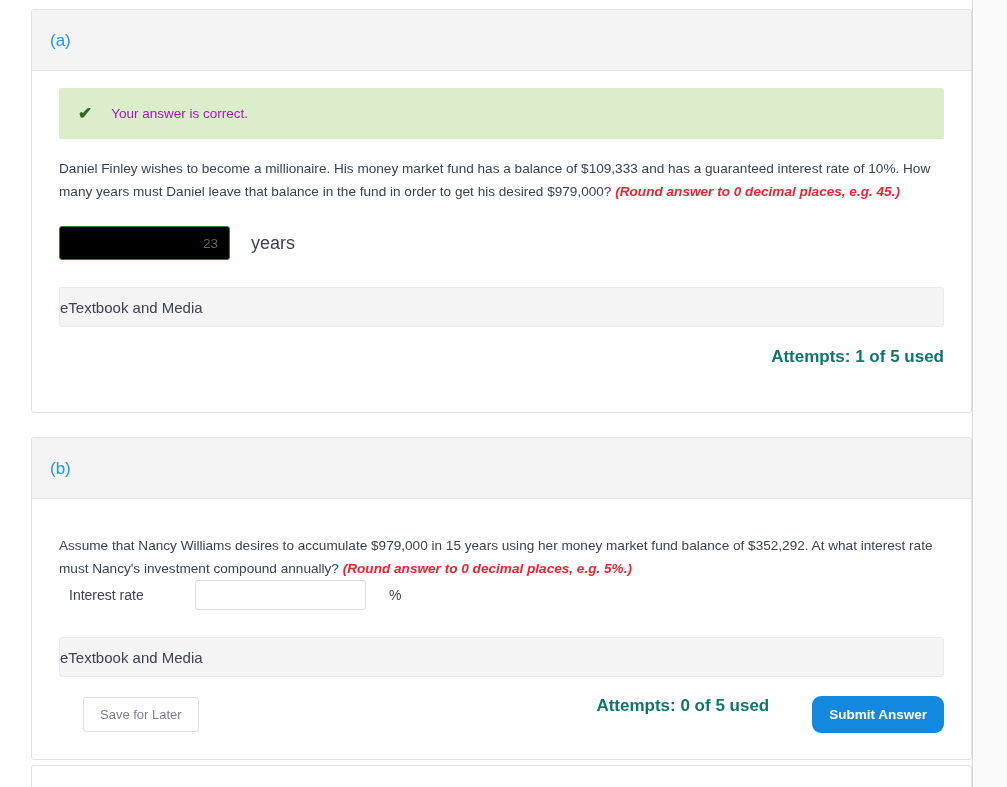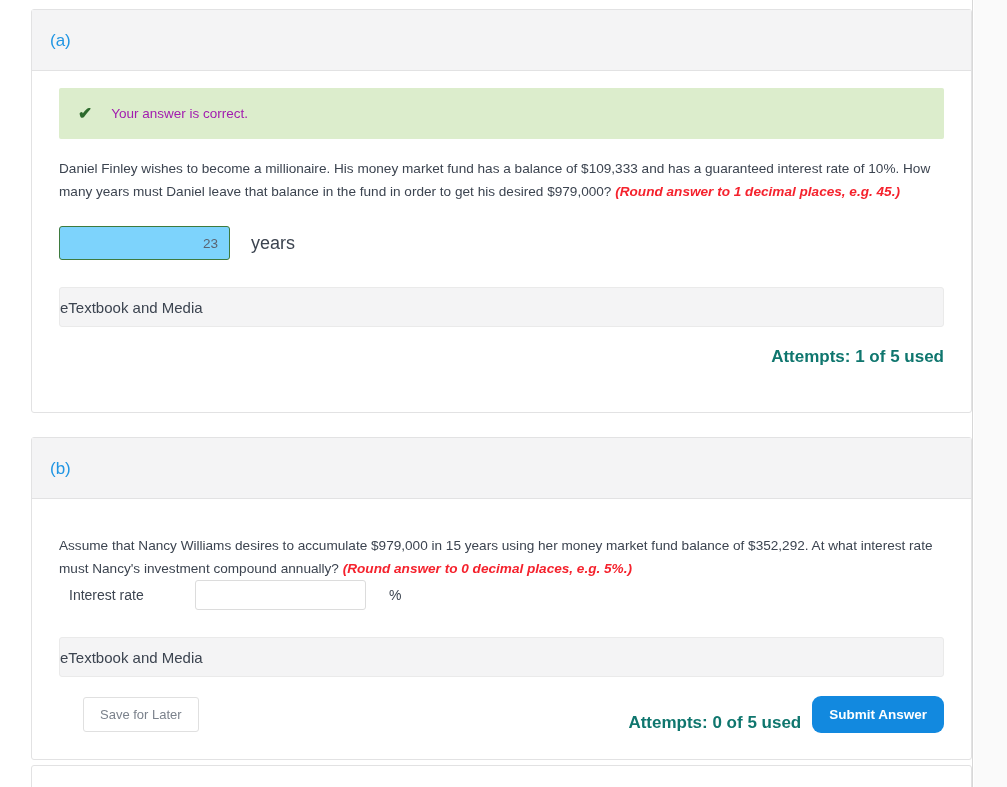--- a/index.html
+++ b/index.html
@@ -123,21 +123,21 @@
 
   
   .answer-row {
     display: flex;
     align-items: center;
     margin-top: 23px;
   }
   .answer-input-correct {
     width: 171px;
     height: 34px;
-    background: #7dd3fc;
+    background: #000000;
     border: 1px solid #3e7a3e;
     border-radius: 3px;
     text-align: right;
     padding-right: 11px;
     font-size: 13.5px;
     color: #5a6472;
     font-family: "Liberation Sans", sans-serif;
     outline: none;
   }
   .unit-label {
@@ -216,21 +216,22 @@
     border: 1px solid #e0e0e0;
     border-radius: 3px;
     color: #7b828c;
     font-size: 13px;
     padding: 9px 16px;
     font-family: "Liberation Sans", sans-serif;
     cursor: pointer;
   }
   .footer-right {
     display: flex;
-    align-items: flex-end;
+    align-items: flex-start;
+    gap: 32px;
   }
   .btn-submit {
     background: #1289df;
     border: none;
     border-radius: 9px;
     color: #ffffff;
     font-size: 13.5px;
     font-weight: bold;
     padding: 11px 17px;
     margin-left: 11px;
@@ -255,21 +256,21 @@
 
       <div class="card-body">
 
         <div class="alert-success">
           <span class="check-icon">✔</span>
           <span class="alert-text">Your answer is correct.</span>
         </div>
 
         <div class="question">
           <span>Daniel Finley wishes to become a millionaire. His money market fund has a balance of $109,333 and has a guaranteed interest rate of 10%. How many years must Daniel leave that balance in the fund in order to get his desired $979,000?</span>
-          <span class="hint">(Round answer to 1 decimal places, e.g. 45.)</span>
+          <span class="hint">(Round answer to 0 decimal places, e.g. 45.)</span>
         </div>
 
         <div class="answer-row">
           <input class="answer-input-correct" type="text" readonly="" value="23" style="">
           <span class="unit-label">years</span>
         </div>
 
         <div class="etextbook-bar">
           <span class="etextbook-text">eTextbook and Media</span>
         </div>

